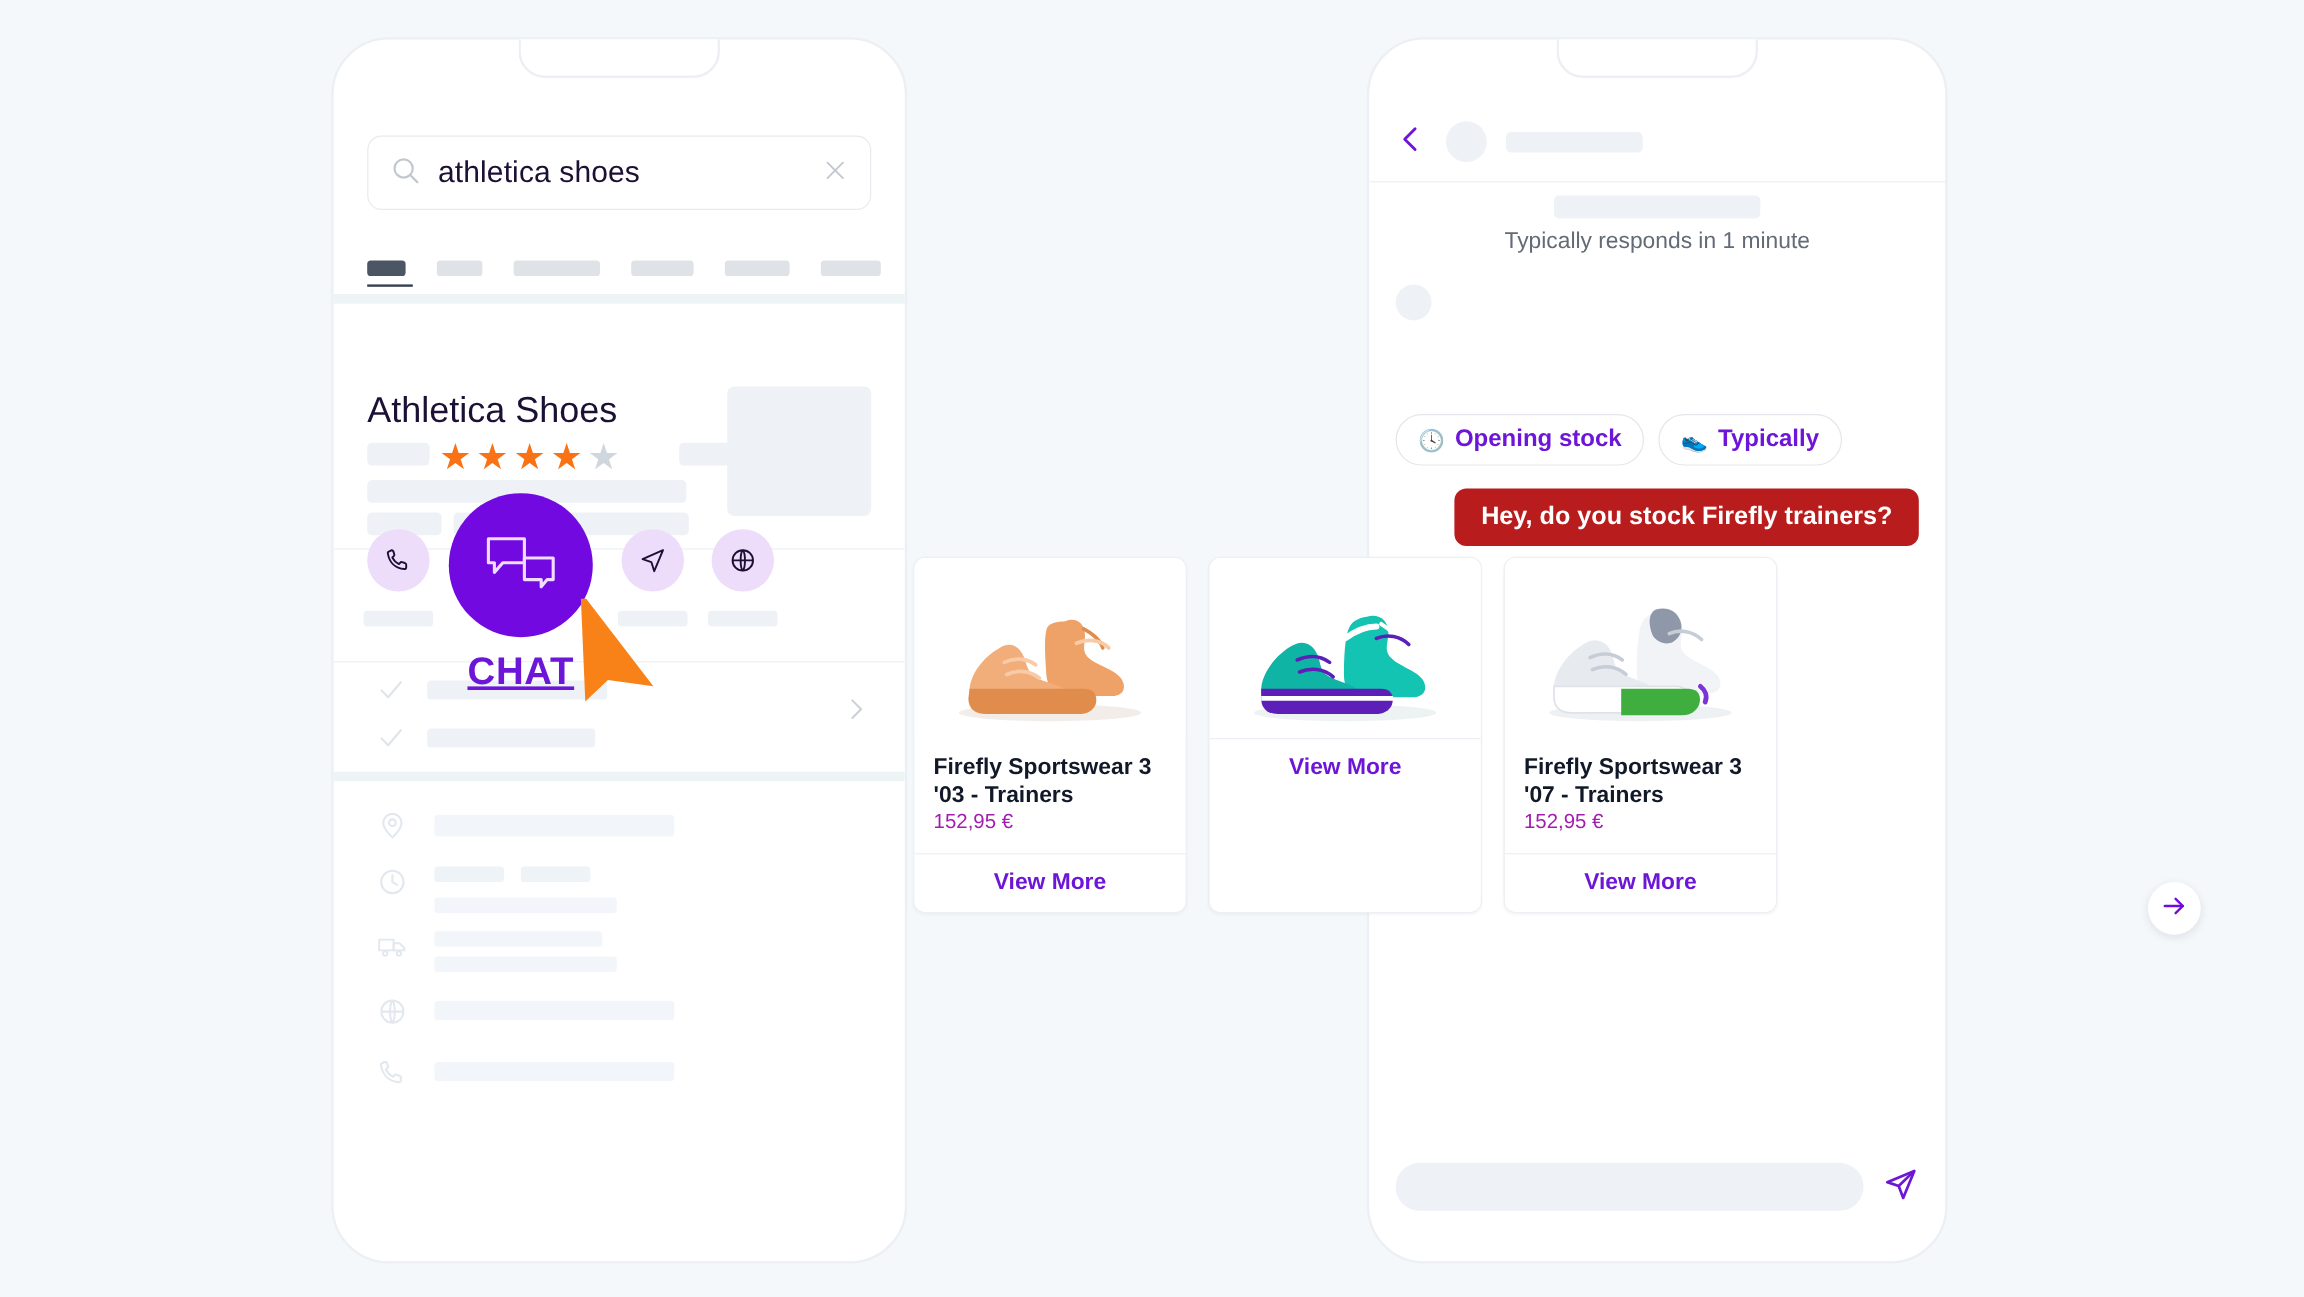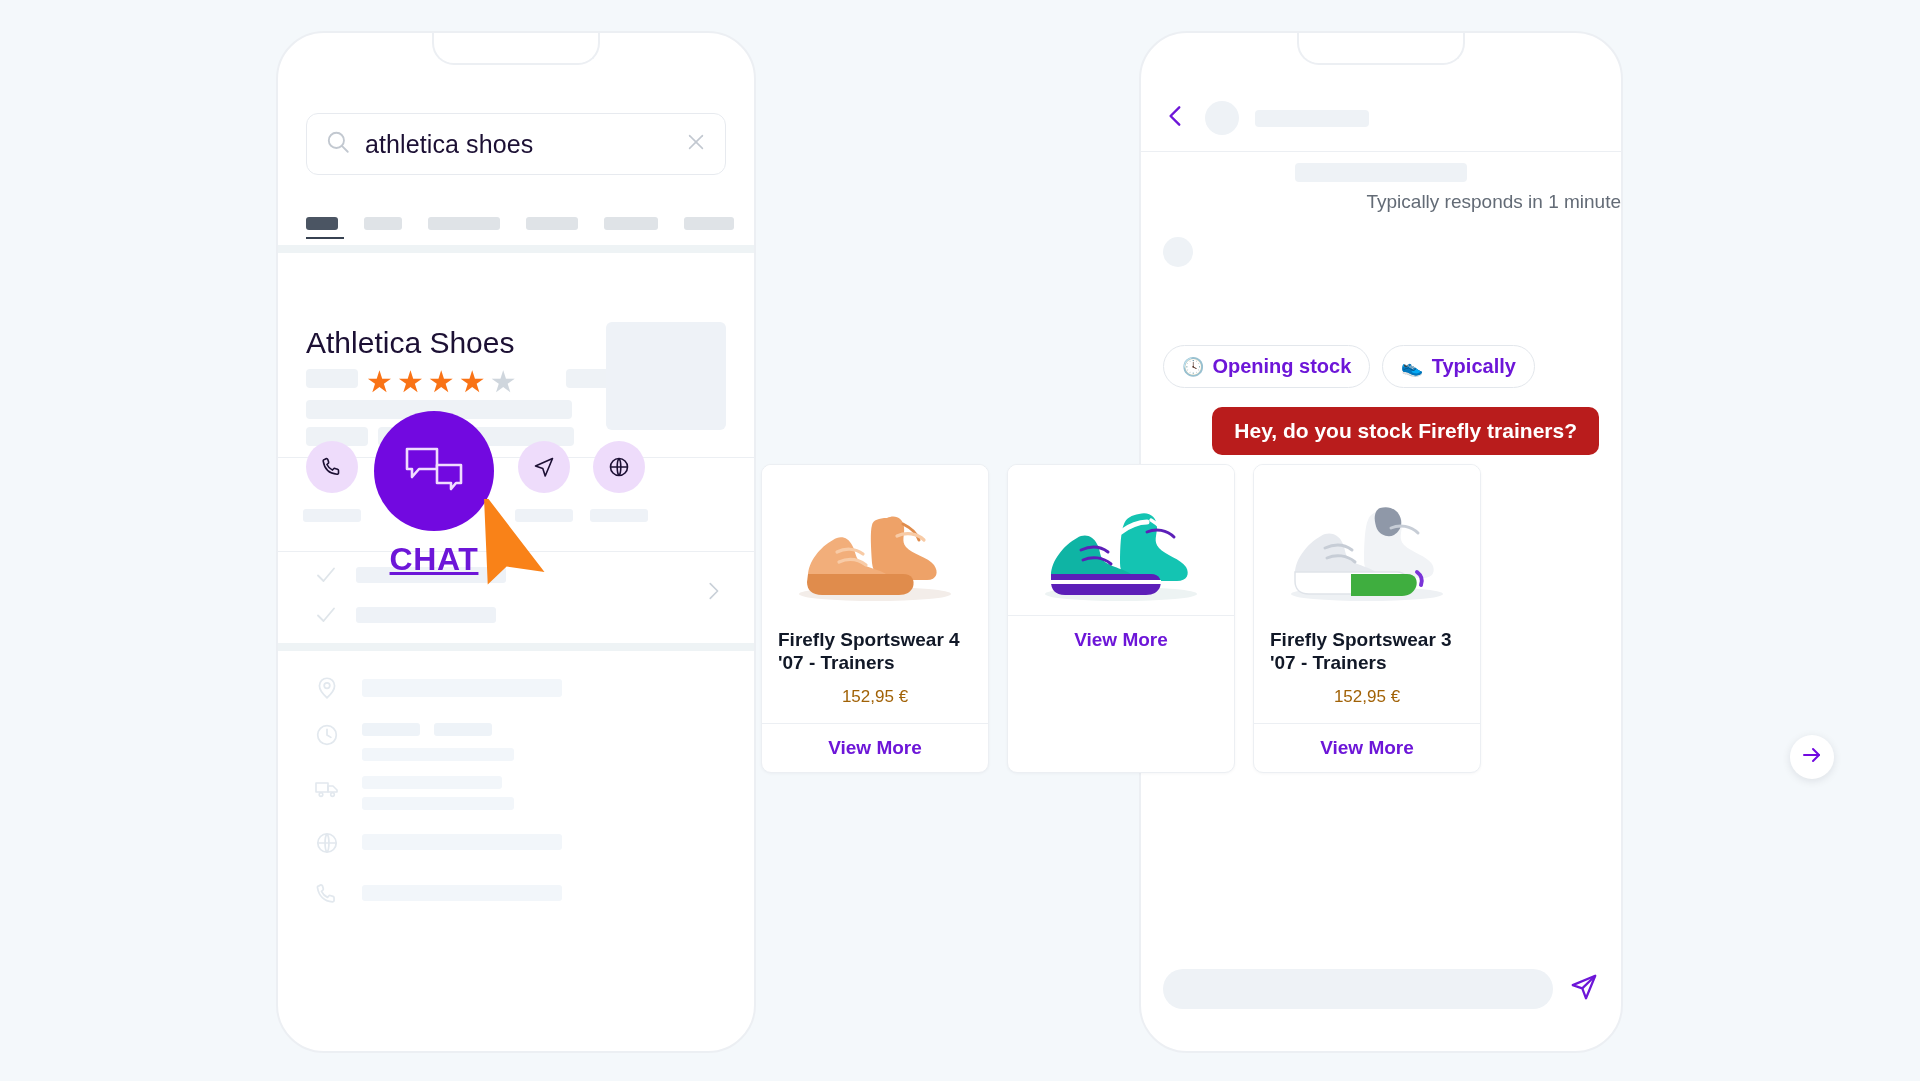--- a/index.html
+++ b/index.html
@@ -96,21 +96,21 @@
   .inforows { position: absolute; left: 0; right: 0; top: 590px; }
   .info-row { position: absolute; left: 36px; display: flex; align-items: flex-start; gap: 22px; }
 
   
   .rp-head { position: absolute; left: 0; right: 0; top: 52px; height: 66px; display: flex; align-items: center; padding: 0 0 0 22px; gap: 16px; }
   .rp-avatar { width: 34px; height: 34px; border-radius: 50%; background: #eef2f6; }
   .rp-namebar { width: 114px; height: 17px; border-radius: 4px; background: #eef2f6; }
   .rp-headline { position: absolute; left: 0; right: 0; top: 118px; height: 1px; background: #eceff3; }
 
   .rp-titlebar { position: absolute; left: 50%; transform: translateX(-50%); top: 130px; width: 172px; height: 19px; border-radius: 4px; background: #eef2f6; }
-  .rp-sub { position: absolute; left: 0; right: 0; top: 158px; text-align: right; font-size: 19px; color: #636b76; }
+  .rp-sub { position: absolute; left: 0; right: 0; top: 158px; text-align: center; font-size: 19px; color: #636b76; }
 
   .bubble-row { position: absolute; left: 22px; top: 204px; display: flex; align-items: flex-end; gap: 14px; }
   .bot-av { width: 30px; height: 30px; border-radius: 50%; background: #eef2f6; flex: 0 0 auto; margin-bottom: 6px; }
   .bot-bubble {
     max-width: 262px; background: #edf2f4; color: #111827;
     border-radius: 10px; padding: 14px 18px 16px 18px;
     font-size: 21px; font-weight: 700; line-height: 1.33;
   }
 
   .chips { position: absolute; left: 22px; top: 312px; display: flex; gap: 12px; }
@@ -135,21 +135,21 @@
   
   .carousel { position: absolute; left: 761px; top: 464px; display: flex; gap: 18px; z-index: 20; }
   .pcard {
     width: 228px; background: #fff;
     border: 1.5px solid #eceff3; border-radius: 10px;
     overflow: hidden; box-shadow: 0 1px 3px rgba(16,24,40,.04);
   }
   .pimg { height: 150px; display: flex; align-items: center; justify-content: center; background: #fff; }
   .pbody { padding: 14px 16px 16px 16px; }
   .ptitle { font-size: 19px; font-weight: 700; color: #111827; line-height: 1.2; min-height: 46px; }
-  .pprice { margin-top: 12px; font-size: 17px; color: #a16207; text-align: center; }
+  .pprice { font-size: 17px; color: #a21caf; }
   .pfoot { border-top: 1.5px solid #eceff3; text-align: center; padding: 13px 0; font-size: 19px; font-weight: 700; color: #6d16d8; }
   .next-arrow {
     position: absolute; left: 1790px; top: 735px; width: 44px; height: 44px;
     border-radius: 50%; background: #fff; display: flex; align-items: center; justify-content: center;
     box-shadow: 0 2px 8px rgba(16,24,40,.10); z-index: 22;
   }
 </style>
 </head>
 <body>
 
@@ -383,21 +383,21 @@
           <ellipse cx="100" cy="124" rx="76" ry="7" fill="#f3ede9"></ellipse>
           <path d="M112 48c8-4 16 0 17 9 1 8-3 14 2 20 6 7 22 10 28 18 5 7 3 15-7 15H116c-12 0-18-7-19-17-1-15-2-31 0-38 1-5 7-7 15-7z" fill="#eea268"></path>
           <path d="M58 70c7-5 15-3 19 5 4 7 3 13 9 18 7 6 24 7 30 15 5 6 2 15-8 15H50c-12 0-17-7-17-17 0-14 12-29 25-36z" fill="#f2ae7a"></path>
           <path d="M33 104h95c9 0 12 6 10 13-2 5-7 8-14 8H47c-10 0-15-5-15-13z" fill="#e08c4c"></path>
           <path d="M128 54c6 3 14 9 16 16" stroke="#e08c4c" stroke-width="3" fill="none" stroke-linecap="round"></path>
           <path d="M62 82c8-4 18-4 26 2M64 92c9-4 19-3 27 3" stroke="#f8cba6" stroke-width="3.2" fill="none" stroke-linecap="round"></path>
           <path d="M122 66c9-4 20-3 27 4" stroke="#f8cba6" stroke-width="3.2" fill="none" stroke-linecap="round"></path>
         </svg>
       </div>
       <div class="pbody">
-        <div class="ptitle">Firefly Sportswear 4 '07 - Trainers</div>
+        <div class="ptitle">Firefly Sportswear 3 '03 - Trainers</div>
         <div class="pprice">152,95 €</div>
       </div>
       <div class="pfoot">View More</div>
     </div>
 
     <div class="pcard">
       <div class="pimg">
         <svg width="200" height="140" viewBox="0 0 200 140">
           <ellipse cx="100" cy="124" rx="76" ry="7" fill="#edf3f3"></ellipse>
           <path d="M118 44c10-3 18 3 18 13 0 9-4 14 2 21 6 7 22 11 27 19 4 7 1 14-9 14h-40c-12 0-17-8-17-18 0-16 1-33 4-39 2-6 8-9 15-10z" fill="#14c4b2"></path>

